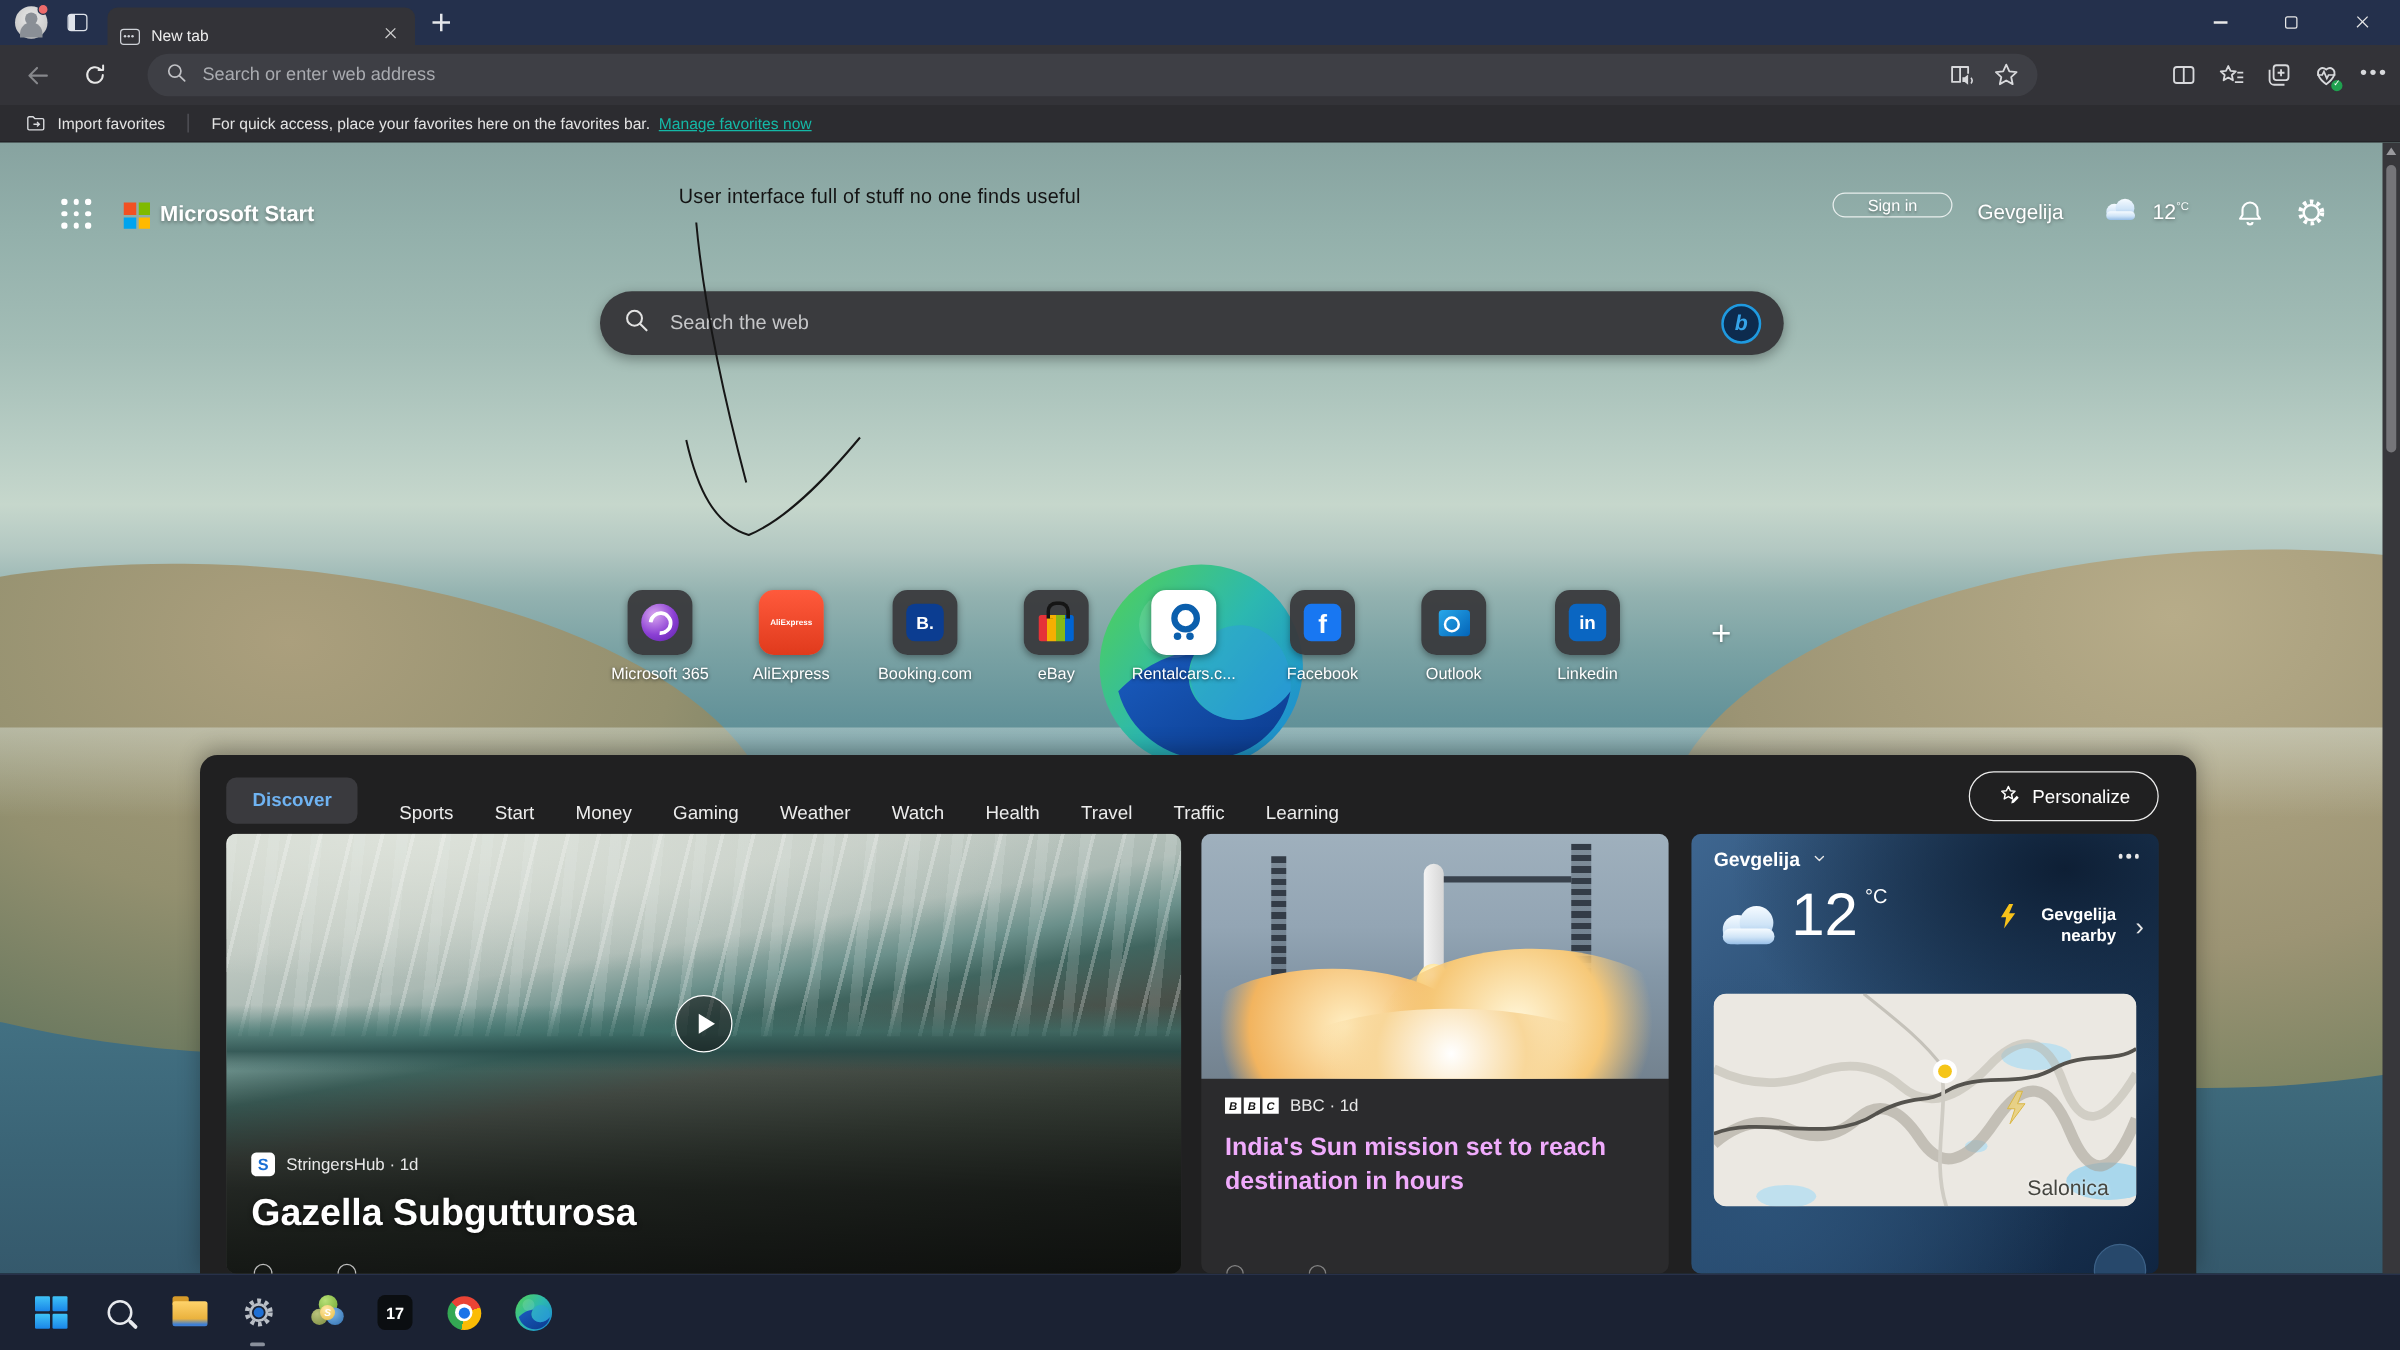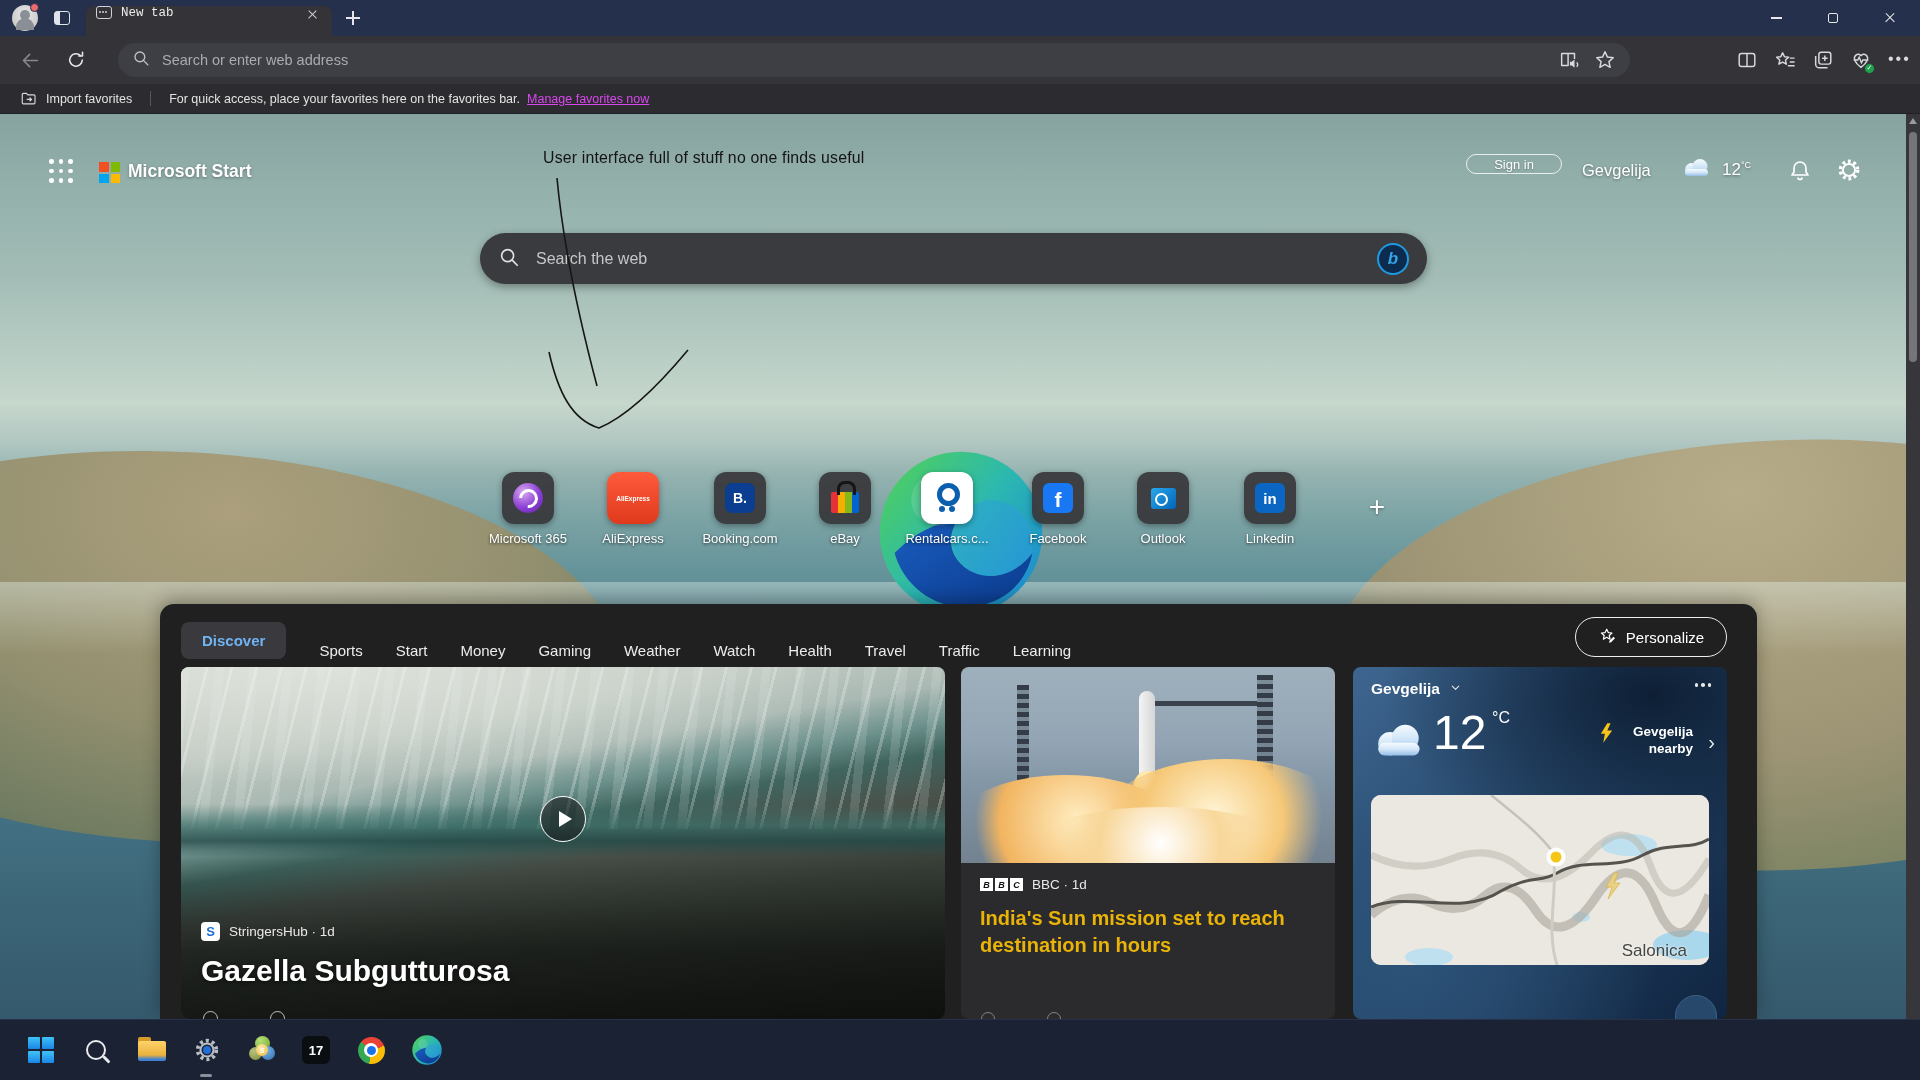--- a/index.html
+++ b/index.html
@@ -11,21 +11,21 @@
   #titlebar{position:absolute;left:0;top:0;width:1920px;height:36px;background:#24304c;}
   .avatar{position:absolute;left:12px;top:5px;width:26px;height:26px;border-radius:50%;
     background:radial-gradient(circle at 50% 38%,#e9e9e9 0%,#cfcfcf 60%,#bdbdbd 100%);}
   .avatar::before{content:"";position:absolute;left:8px;top:5px;width:10px;height:10px;border-radius:50%;background:#8a8f96;}
   .avatar::after{content:"";position:absolute;left:4px;top:13px;width:18px;height:12px;border-radius:9px 9px 0 0;background:#8a8f96;}
   .avatar-dot{position:absolute;left:30px;top:3px;width:9px;height:9px;border-radius:50%;background:#ee6b6b;border:1px solid #24304c;}
   .tab-actions{position:absolute;left:54px;top:9px;width:18px;height:18px;}
   .tab-actions i{display:block;width:16px;height:14px;border:1.6px solid #dfe3ea;border-radius:3px;margin-top:2px;position:relative;}
   .tab-actions i::before{content:"";position:absolute;left:0;top:0;width:5px;height:100%;background:#dfe3ea;}
   .tab{position:absolute;left:86px;top:6px;width:246px;height:30px;background:#333338;border-radius:8px 8px 0 0;
-    display:flex;align-items:flex-start;padding:0 10px;color:#ececec;font-size:12.5px;font-family:Liberation Mono, monospace;}
+    display:flex;align-items:flex-end;padding:0 10px;color:#ececec;font-size:12.5px;}
   .ntp-ico{width:16px;height:13px;border:1.4px solid #cfd2d8;border-radius:3px;margin-right:9px;position:relative;}
   .ntp-ico::after{content:"";position:absolute;left:2px;top:4px;width:2px;height:2px;background:#cfd2d8;border-radius:50%;
     box-shadow:3px 0 0 #cfd2d8,6px 0 0 #cfd2d8;}
   .tab-close{margin-left:auto;width:18px;height:18px;position:relative;border-radius:4px;}
   .tab-close::before,.tab-close::after{content:"";position:absolute;left:3px;top:8px;width:11px;height:1.4px;background:#cfcfcf;}
   .tab-close::before{transform:rotate(45deg);}.tab-close::after{transform:rotate(-45deg);}
   .newtab-btn{position:absolute;left:344px;top:9px;width:18px;height:18px;}
   .newtab-btn::before{content:"";position:absolute;left:2px;top:8px;width:14px;height:1.6px;background:#e4e6ea;}
   .newtab-btn::after{content:"";position:absolute;left:8px;top:2px;width:1.6px;height:14px;background:#e4e6ea;}
   .wc{position:absolute;top:0;width:46px;height:36px;display:flex;align-items:center;justify-content:center;}
@@ -45,21 +45,21 @@
   .addr input::placeholder{color:#a9abb0;}
   .tb-right{position:absolute;right:10px;top:0;height:48px;display:flex;align-items:center;gap:16px;}
   .glyph18{width:22px;height:22px;color:#d8d9dc;position:relative;}
   .badge-green{position:absolute;right:-3px;bottom:-3px;width:11px;height:11px;border-radius:50%;background:#1fa14f;
     border:1.5px solid #333338;color:#fff;font-size:7px;line-height:8px;text-align:center;}
 
   
   #favbar{position:absolute;left:0;top:84px;width:1920px;height:30px;background:#2c2c30;border-bottom:1px solid #202024;
     display:flex;align-items:center;color:#e3e3e3;font-size:12.5px;}
   .fav-div{width:1px;height:15px;background:#56565c;margin:0 18px;}
-  .fav-link{color:#d946ef;text-decoration:underline;cursor:pointer;}
+  .fav-link{color:#14b8a6;text-decoration:underline;cursor:pointer;}
 
   
   #page{position:absolute;left:0;top:114px;width:1920px;height:905px;overflow:hidden;
     background:linear-gradient(180deg,#87a3a0 0%,#93b0ab 8%,#a3bdb6 18%,#b9cec5 27%,#c6d7cc 32%,
       #b3c8c2 36%,#93b2b0 40%,#7aa2a4 45%,#639299 51%,#54868f 58%,#4b7d89 66%,#427082 78%,#3a6375 90%,#35596c 100%);}
   .hill{position:absolute;border-radius:50%;}
   .hill-l{left:-260px;top:338px;width:880px;height:390px;transform:rotate(3deg);
     background:radial-gradient(ellipse at 55% 15%,#ab9f7d 0%,#93906f 45%,#6d7a60 75%,#5a6b58 100%);}
   .hill-r{left:1330px;top:326px;width:920px;height:430px;transform:rotate(-2deg);
     background:radial-gradient(ellipse at 45% 12%,#b7ac89 0%,#9c9474 50%,#75805f 80%,#5f6f57 100%);}
@@ -175,21 +175,21 @@
   .tw1{left:56px;top:18px;width:12px;height:128px;}
   .tw2{left:296px;top:8px;width:16px;height:140px;}
   .boom{position:absolute;left:190px;top:34px;width:106px;height:5px;background:#39424d;}
   .rocket{position:absolute;left:178px;top:24px;width:16px;height:86px;border-radius:8px 8px 3px 3px;
     background:linear-gradient(90deg,#f4f4f4,#d6d6d6);}
   .flame{position:absolute;left:172px;top:104px;width:28px;height:34px;border-radius:50%;
     background:radial-gradient(circle at 50% 30%,#ffffff 0%,#ffe59a 40%,#f6a43c 75%,rgba(246,164,60,0) 100%);}
   .bbc{display:flex;gap:2px;}
   .bbc i{width:13px;height:13px;background:#fff;color:#111;font-size:9px;font-weight:700;
     display:flex;align-items:center;justify-content:center;}
-  .cn-title{position:absolute;left:19px;top:238px;width:336px;color:#eab308;font-size:20px;font-weight:600;line-height:27px;}
+  .cn-title{position:absolute;left:19px;top:238px;width:336px;color:#f0abfc;font-size:20px;font-weight:600;line-height:27px;}
   .cn-partials{position:absolute;left:20px;top:345px;display:flex;gap:52px;}
   .cn-partials i{width:14px;height:14px;border:1.6px solid #9a9a9a;border-radius:50%;opacity:.8;}
 
   #card-weather{left:1193px;width:374px;color:#fff;
     background:radial-gradient(130% 90% at 80% 8%,#0e1f35 0%,rgba(14,31,53,0) 55%),
     radial-gradient(110% 90% at 15% 85%,#2c5278 0%,rgba(44,82,120,0) 60%),
     linear-gradient(135deg,#3e6690 0%,#27496d 45%,#17304e 80%,#102541 100%);}
   .wc-head{position:absolute;left:18px;top:13px;display:flex;align-items:center;gap:9px;font-size:15.5px;font-weight:700;}
   .wc-dots{position:absolute;right:16px;top:16px;display:flex;gap:3px;}
   .wc-dots i{width:3.5px;height:3.5px;border-radius:50%;background:#e8e8e8;}

